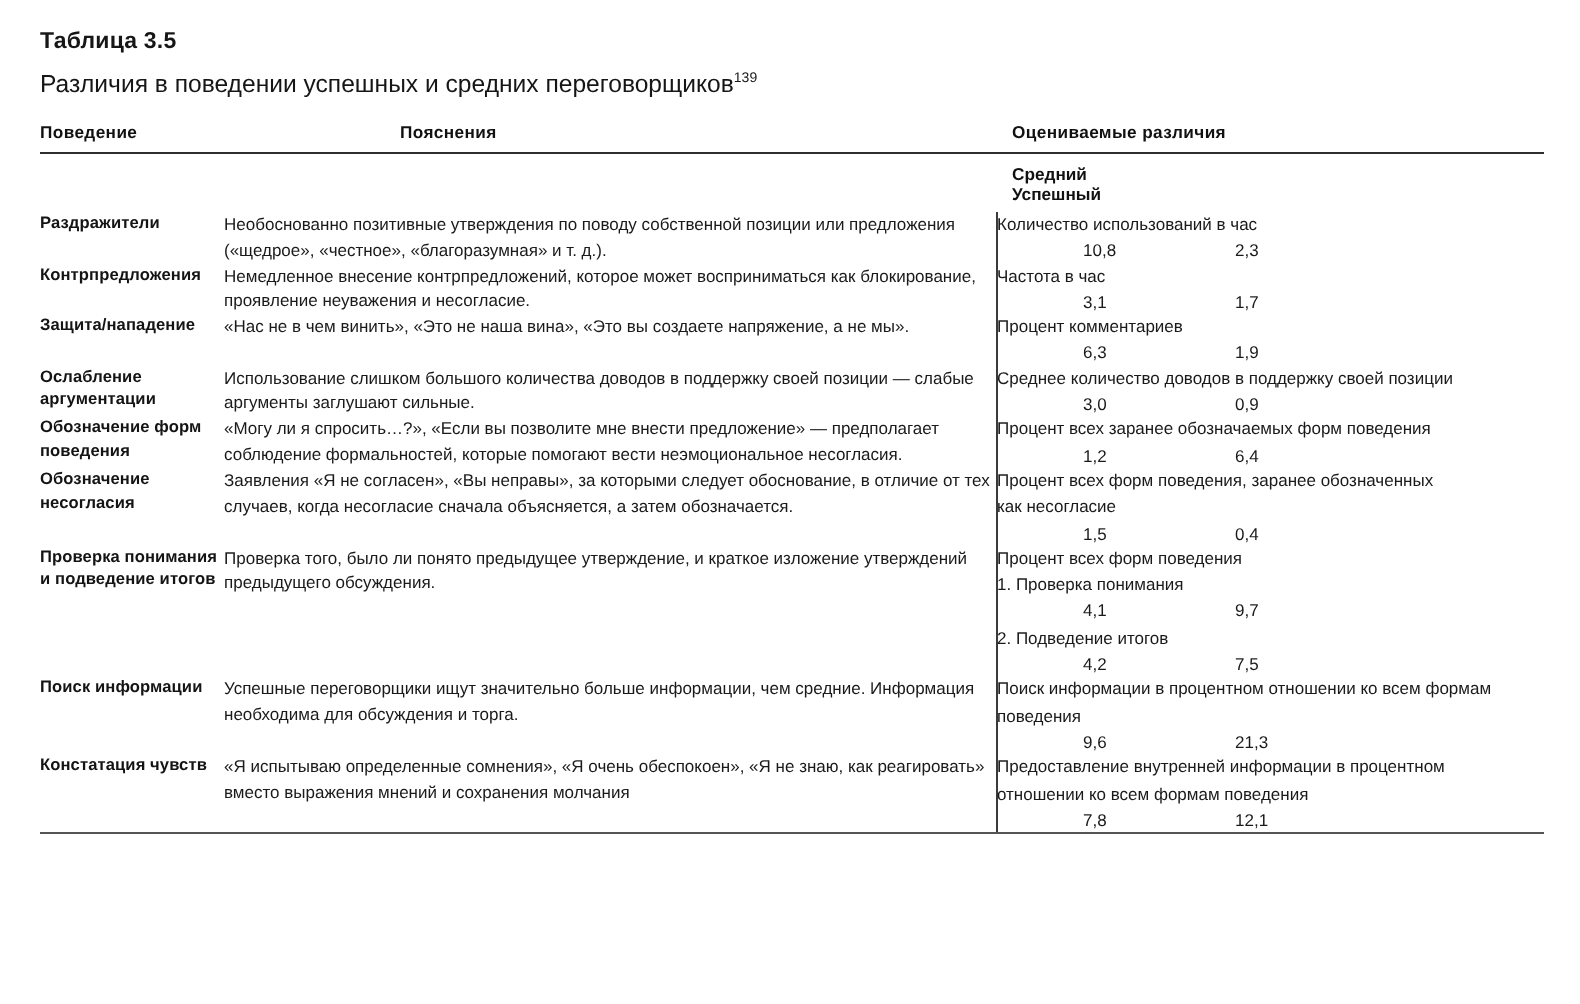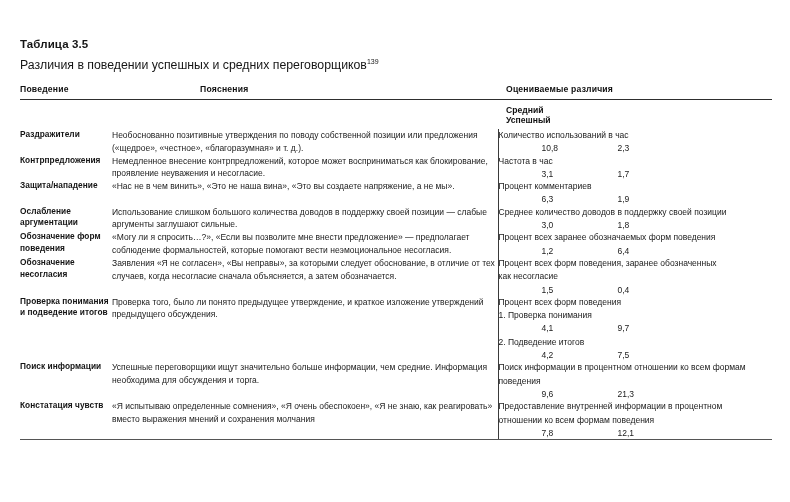--- a/index.html
+++ b/index.html
@@ -16,21 +16,21 @@
   }
   .page {
     position: relative;
     width: 790px;
     height: 502px;
     box-sizing: border-box;
     padding: 0;
   }
 
   
-  .title-block { padding: 14px 0 0 20px; margin-top: 23px; }
+  .title-block { padding: 14px 0 0 20px; }
   .table-number {
     font-size: 11.5px;
     font-weight: bold;
     letter-spacing: .1px;
     color: #161616;
     line-height: 15px;
   }
   .table-caption {
     font-size: 12.3px;
     font-weight: normal;
@@ -212,21 +212,21 @@
         </tr>
 
         <tr>
           <td class="cell-behavior">Ослабление аргументации</td>
           <td class="cell-expl">Использование слишком большого количества доводов в поддержку своей позиции — слабые аргументы заглушают сильные.</td>
           <td class="cell-diff">
             <span class="diff-label">Среднее количество доводов в поддержку своей позиции</span>
 
             <span class="diff-nums">
               <span class="avg">3,0</span>
-              <span class="succ">1,8</span>
+              <span class="succ">0,9</span>
             </span>
           </td>
         </tr>
 
         <tr>
           <td class="cell-behavior">Обозначение форм поведения</td>
           <td class="cell-expl">«Могу ли я спросить…?», «Если вы позволите мне внести предложение» — предполагает соблюдение формальностей, которые помогают вести неэмоциональное несогласия.</td>
           <td class="cell-diff">
             <span class="diff-label">Процент всех заранее обозначаемых форм поведения</span>
 

